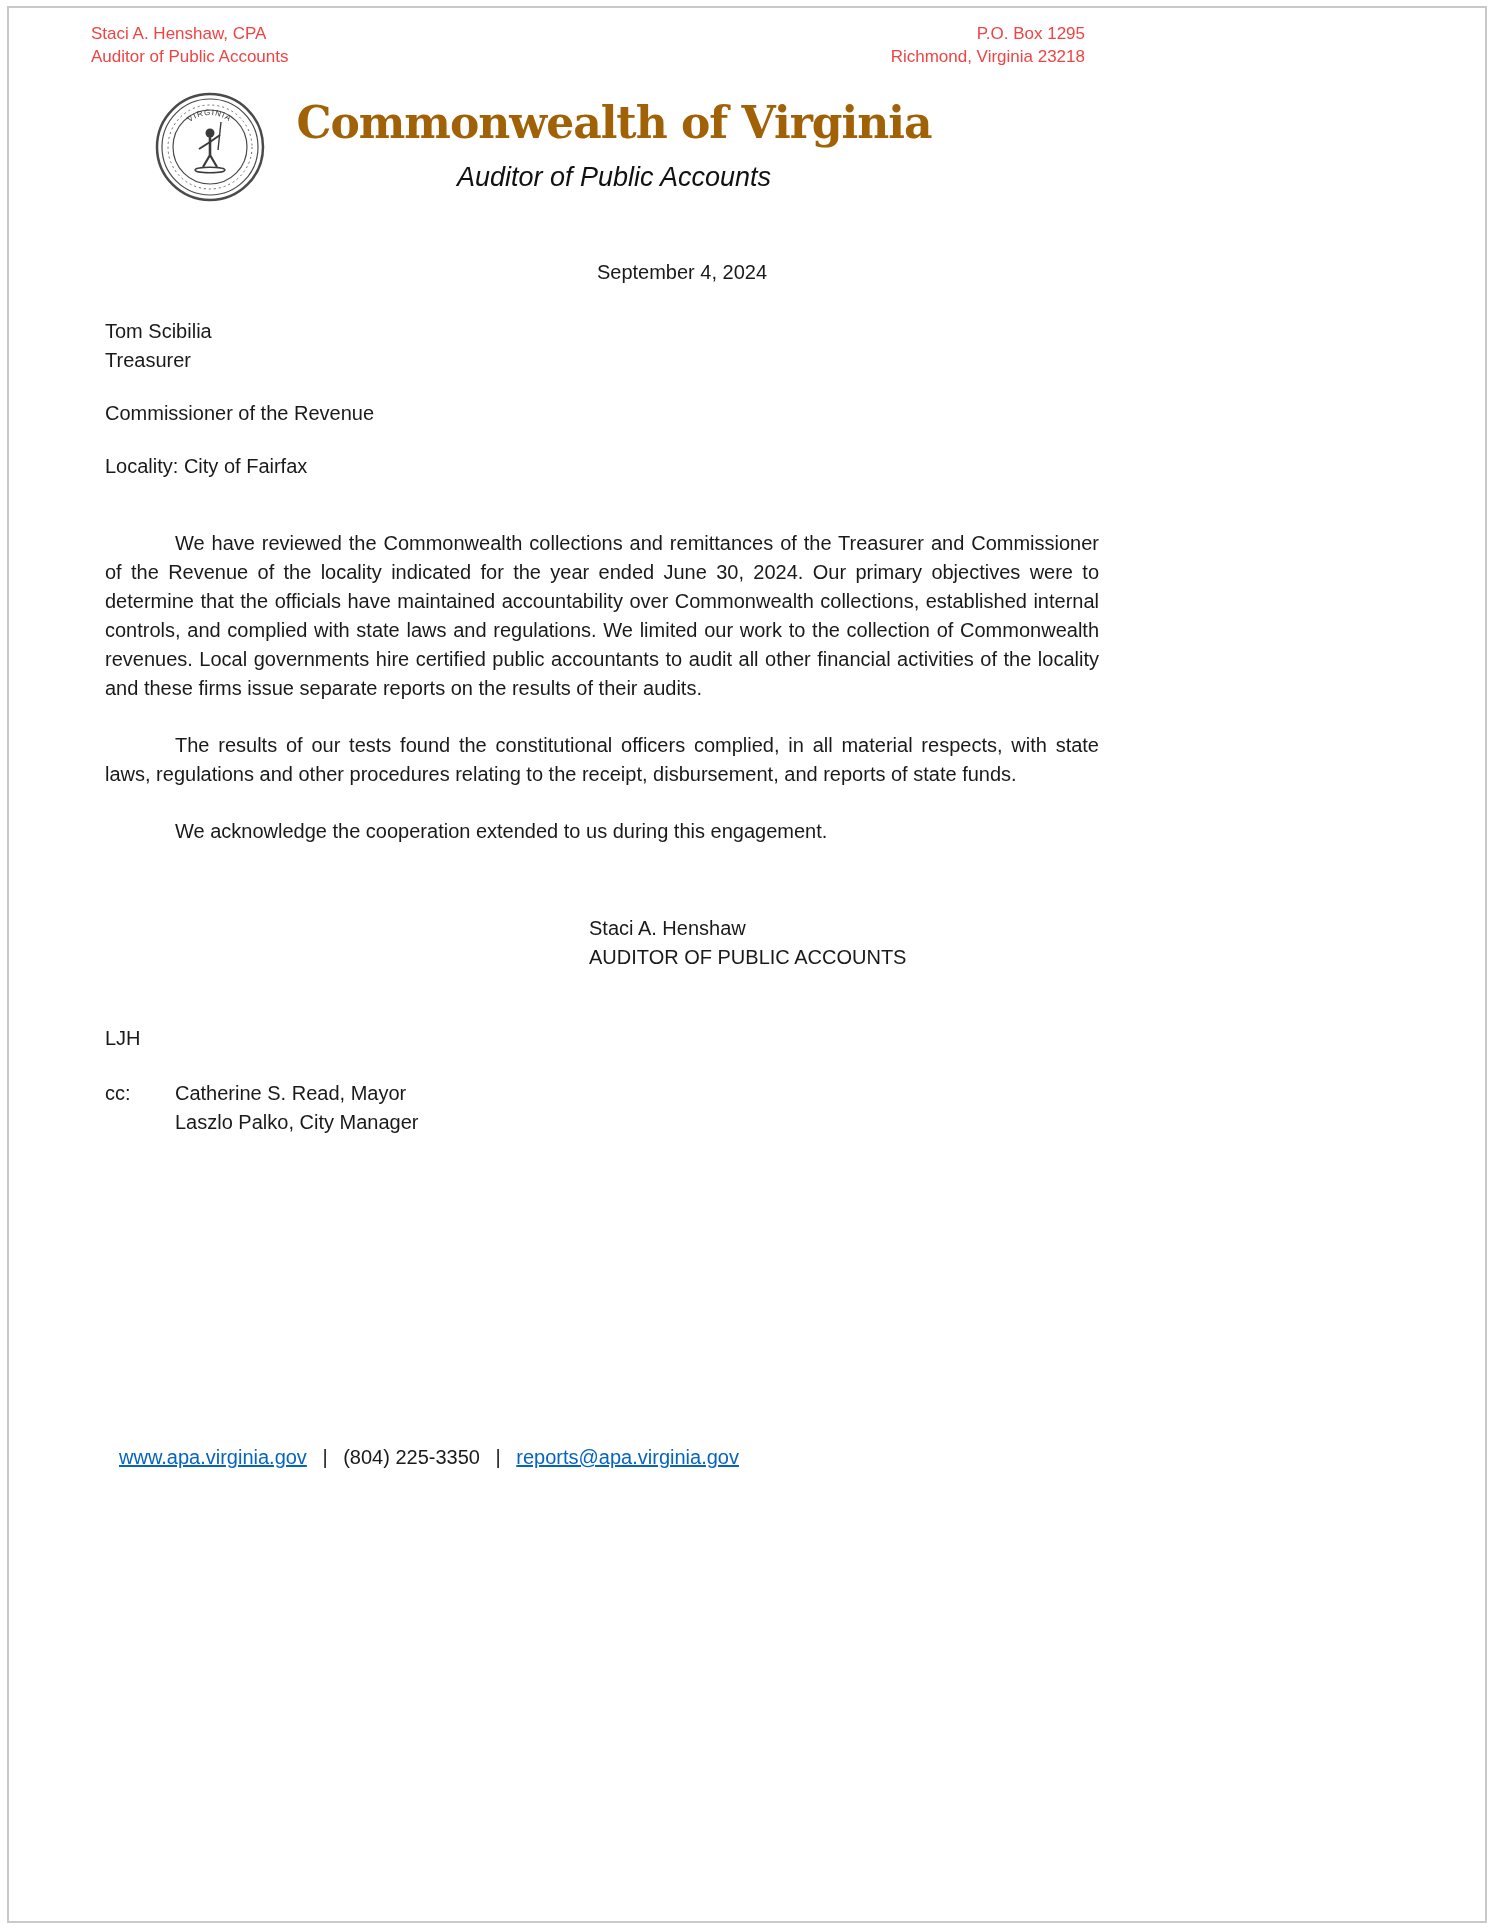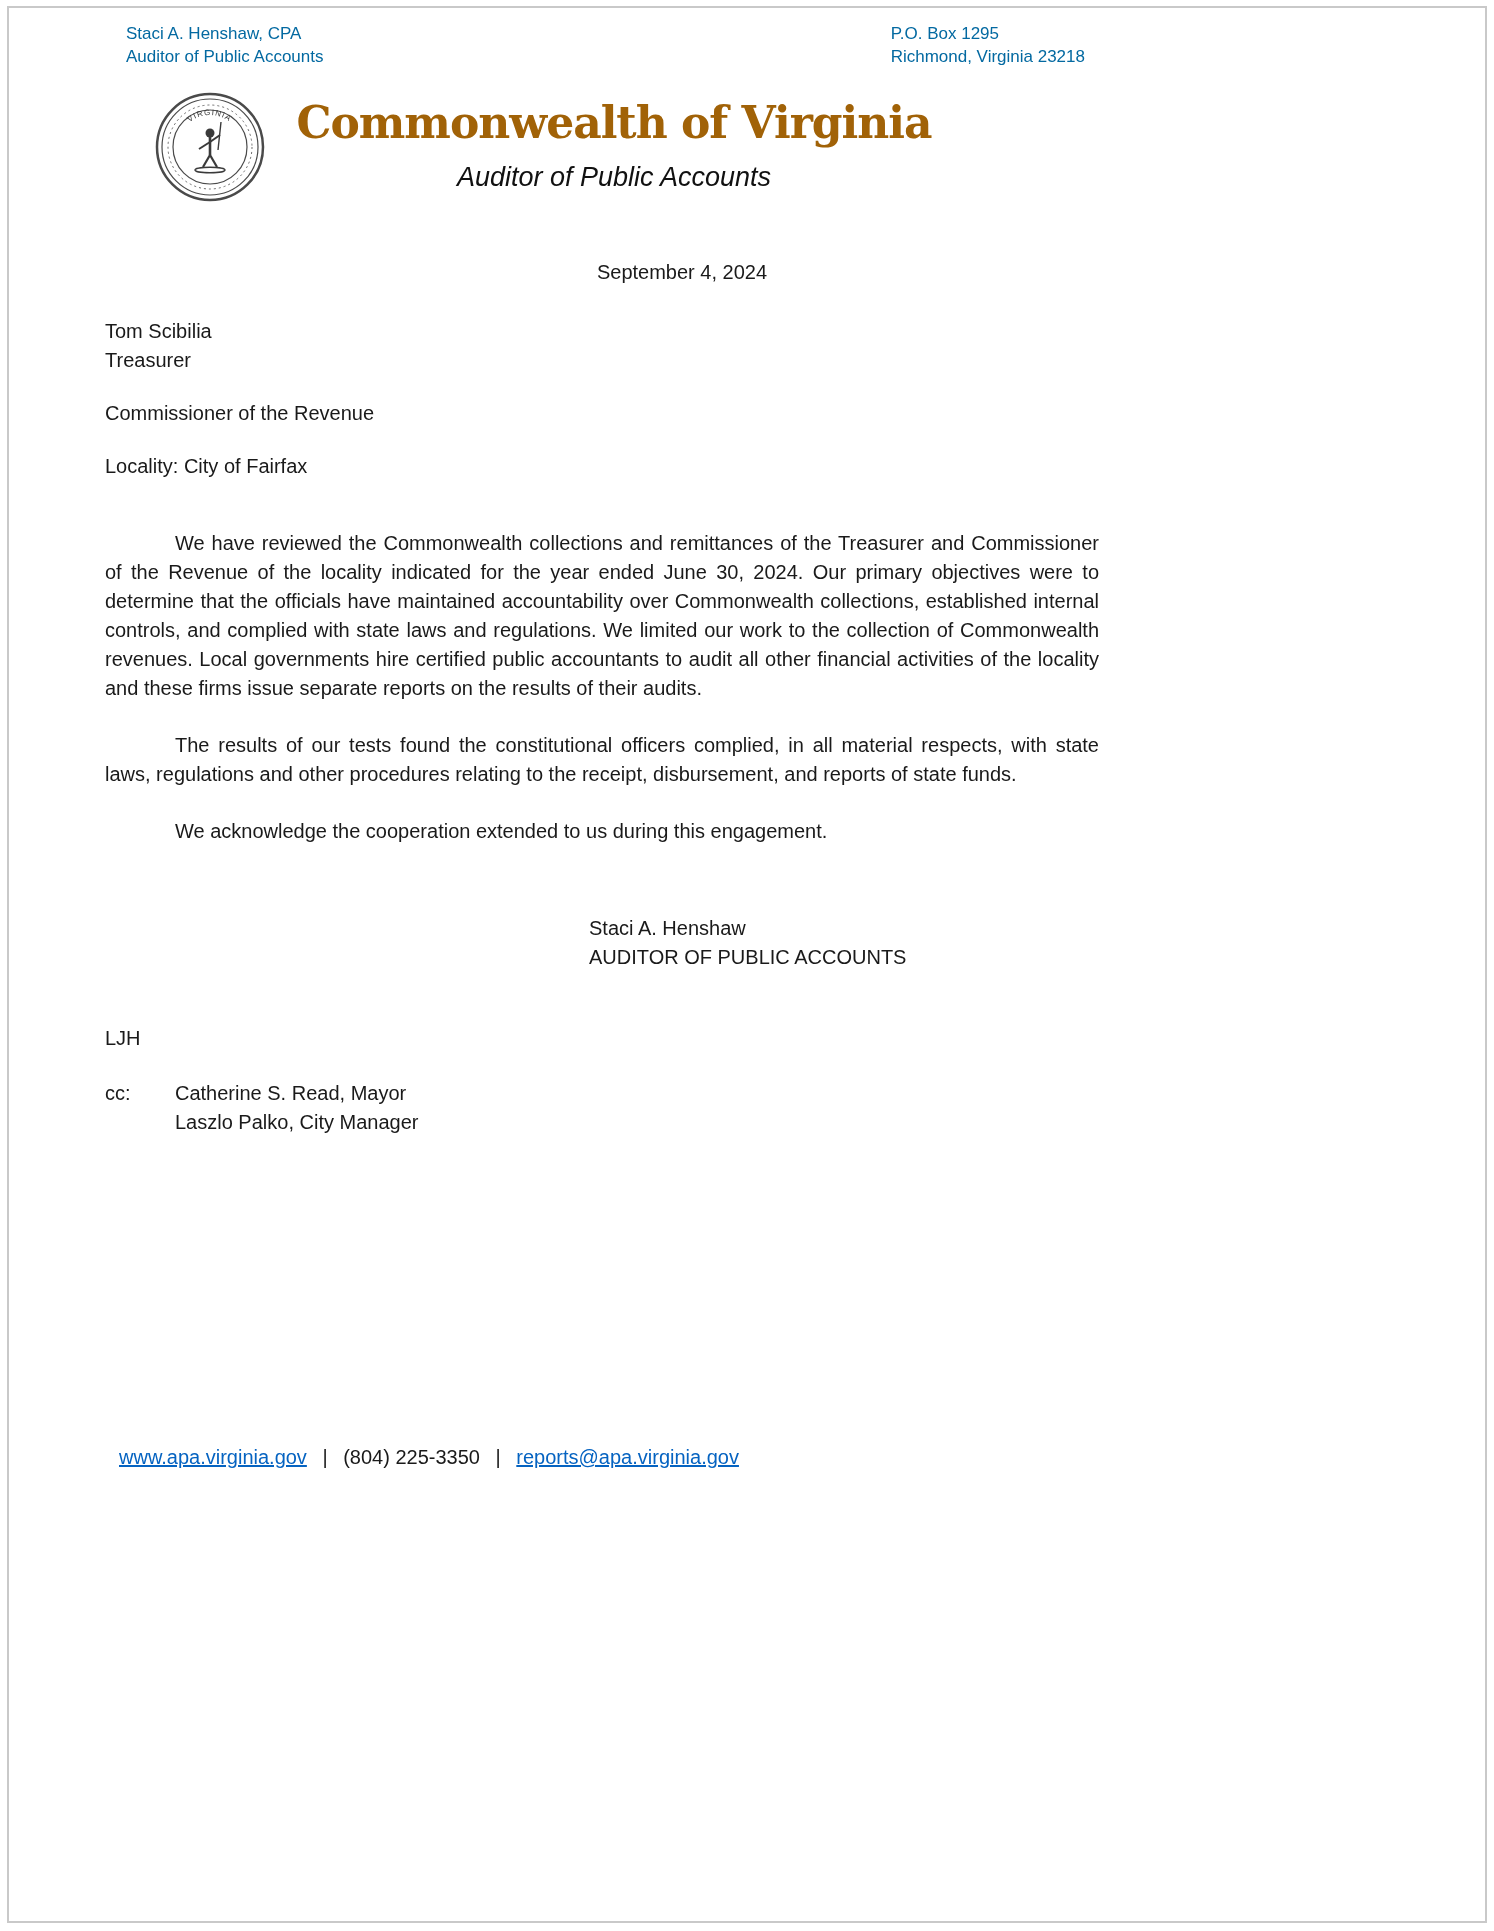--- a/index.html
+++ b/index.html
@@ -45,27 +45,27 @@
   }
   .org-subtitle {
     margin-top: 16px;
     font-style: italic;
     font-size: 27px;
     color: #111111;
   }
   .contact-row {
     display: flex;
     justify-content: space-between;
-    padding: 0 400px 0 117px;
+    padding: 0 400px 0 82px;
     margin-top: 14px;
     font-size: 17px;
     line-height: 1.38;
-    color: #0369a1;
+    color: #ef4444;
   }
-  .contact-right { }
+  .contact-right { text-align: right; }
 
   
   .letter-body {
     padding: 0 386px 0 96px; 
     font-size: 20px;
     line-height: 29px;
   }
   .date-line {
     margin-top: 50px;
     text-align: center;

